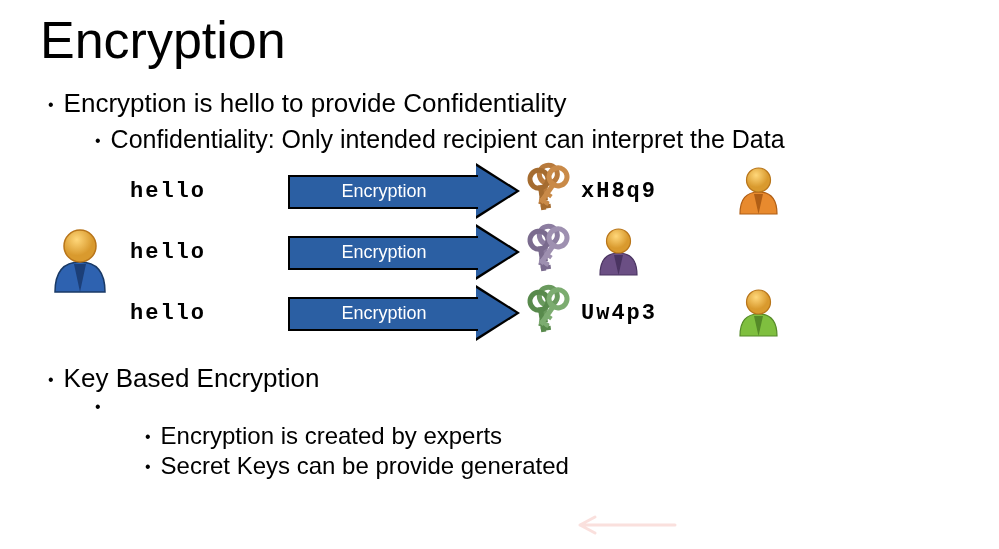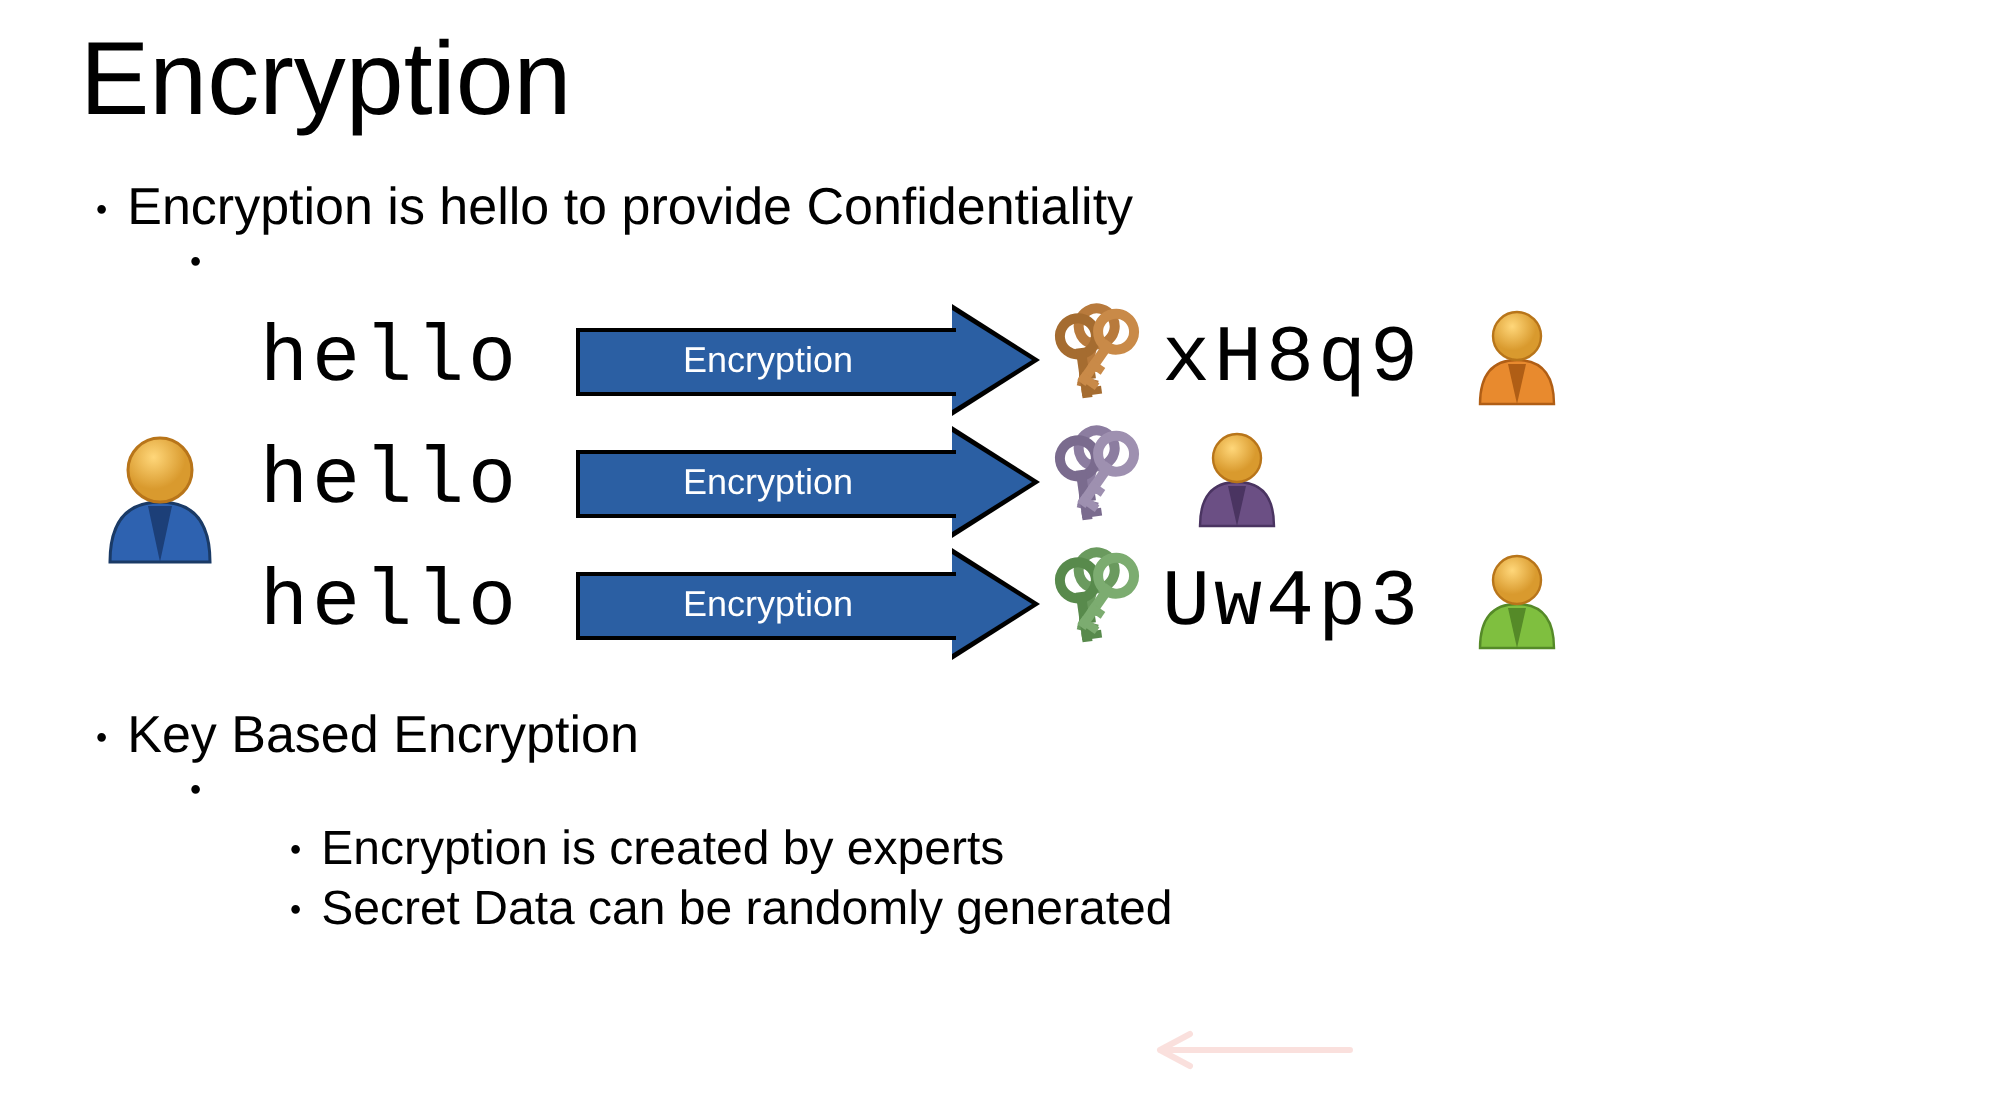--- a/index.html
+++ b/index.html
@@ -49,22 +49,22 @@
       position: relative;
     }
     .row {
       display: flex;
       align-items: center;
       margin-bottom: 6px;
       height: 55px;
     }
     .plaintext, .ciphertext {
       font-family: "Courier New", monospace;
-      font-weight: normal;
-      font-size: 40px;
+      font-weight: bold;
+      font-size: 22px;
       letter-spacing: 2px;
     }
     .plaintext { width: 150px; text-align: left; }
     .ciphertext { width: 140px; }
     .arrow-box {
       position: relative;
       width: 230px;
       height: 42px;
       margin: 0 8px;
     }
@@ -121,20 +121,21 @@
 <body>
 
 <h1 class="title">Encryption</h1>
 
 <div class="bullet-l1">
   <span class="bullet-dot">•</span>
   <span>Encryption is hello to provide Confidentiality</span>
 </div>
 <div class="bullet-l2">
   <span class="bullet-dot">•</span>
+  <span>Confidentiality:  Only intended recipient can interpret the Data</span>
 </div>
 
 <div class="diagram">
   <div class="sender-person">
     <svg width="60" height="70" viewBox="0 0 60 70">
       <defs>
         <radialGradient id="headGrad" cx="40%" cy="30%">
           <stop offset="0%" stop-color="#ffd77a"></stop>
           <stop offset="100%" stop-color="#d99a2e"></stop>
         </radialGradient>
@@ -270,18 +271,18 @@
 </div>
 <div class="bullet-l2">
   <span class="bullet-dot">•</span>
 </div>
 <div class="bullet-l3">
   <span class="bullet-dot">•</span>
   <span>Encryption is created by experts</span>
 </div>
 <div class="bullet-l3">
   <span class="bullet-dot">•</span>
-  <span>Secret Data can be randomly generated</span>
+  <span>Secret Keys can be provide generated</span>
 </div>
 
 <svg class="pink-arrow" width="120" height="30">
   <path d="M115 15 L20 15 M20 15 L35 7 M20 15 L35 23" stroke="#f2a8a0" stroke-width="3" fill="none" stroke-linecap="round"></path>
 </svg>
 
 </body></html>

